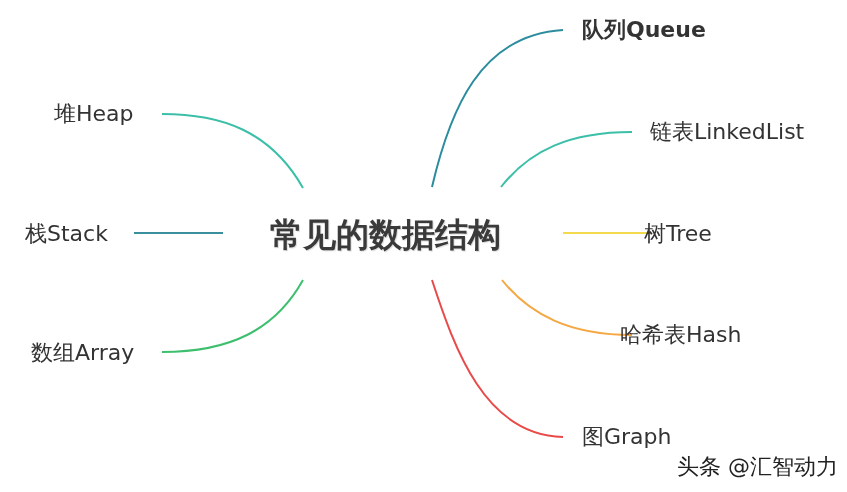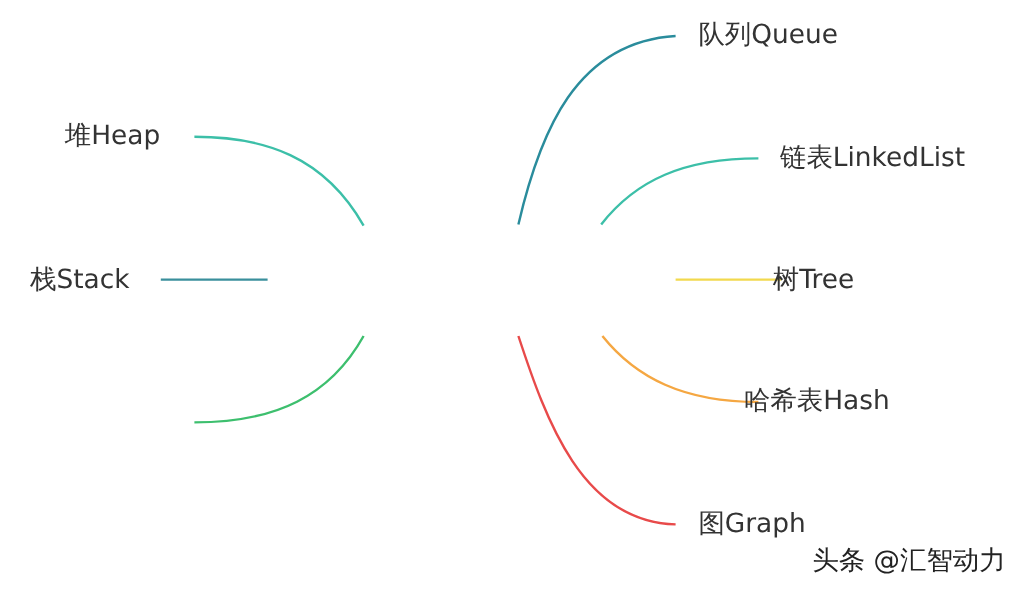--- a/index.html
+++ b/index.html
@@ -69,24 +69,26 @@
     <path d="M501,187 C530,150 570,132 632,132" fill="none" stroke="#3cbfa8" stroke-width="2"></path>
     <path d="M563,233 L651,233" fill="none" stroke="#f2d94e" stroke-width="2"></path>
     <path d="M502,280 C530,315 570,335 632,335" fill="none" stroke="#f5a742" stroke-width="2"></path>
     <path d="M432,280 C455,350 485,435 563,437" fill="none" stroke="#e84a4a" stroke-width="2"></path>
 
     <path d="M162,114 C220,114 270,130 303,188" fill="none" stroke="#3cbfa8" stroke-width="2"></path>
     <path d="M134,233 L223,233" fill="none" stroke="#3a8f9c" stroke-width="2"></path>
     <path d="M162,352 C230,352 275,330 303,280" fill="none" stroke="#3dbf6e" stroke-width="2"></path>
   </svg>
 
+  <div class="center-title">常见的数据结构</div>
 
-  <div class="node" style="left:582px; top:15px;">队列Queue</div>
+  <div class="node" style="left:582px; top:15px;font-weight:bold;">队列Queue</div>
   <div class="node" style="left:650px; top:117px;">链表LinkedList</div>
   <div class="node" style="left:644px; top:219px;">树Tree</div>
   <div class="node" style="left:620px; top:320px;">哈希表Hash</div>
   <div class="node" style="left:582px; top:422px;">图Graph</div>
 
   <div class="node" style="left:54px; top:99px;">堆Heap</div>
   <div class="node" style="left:25px; top:219px;">栈Stack</div>
+  <div class="node" style="left:31px; top:338px;">数组Array</div>
 
   <div class="watermark">头条 @汇智动力</div>
 </div>
 
 </body></html>

